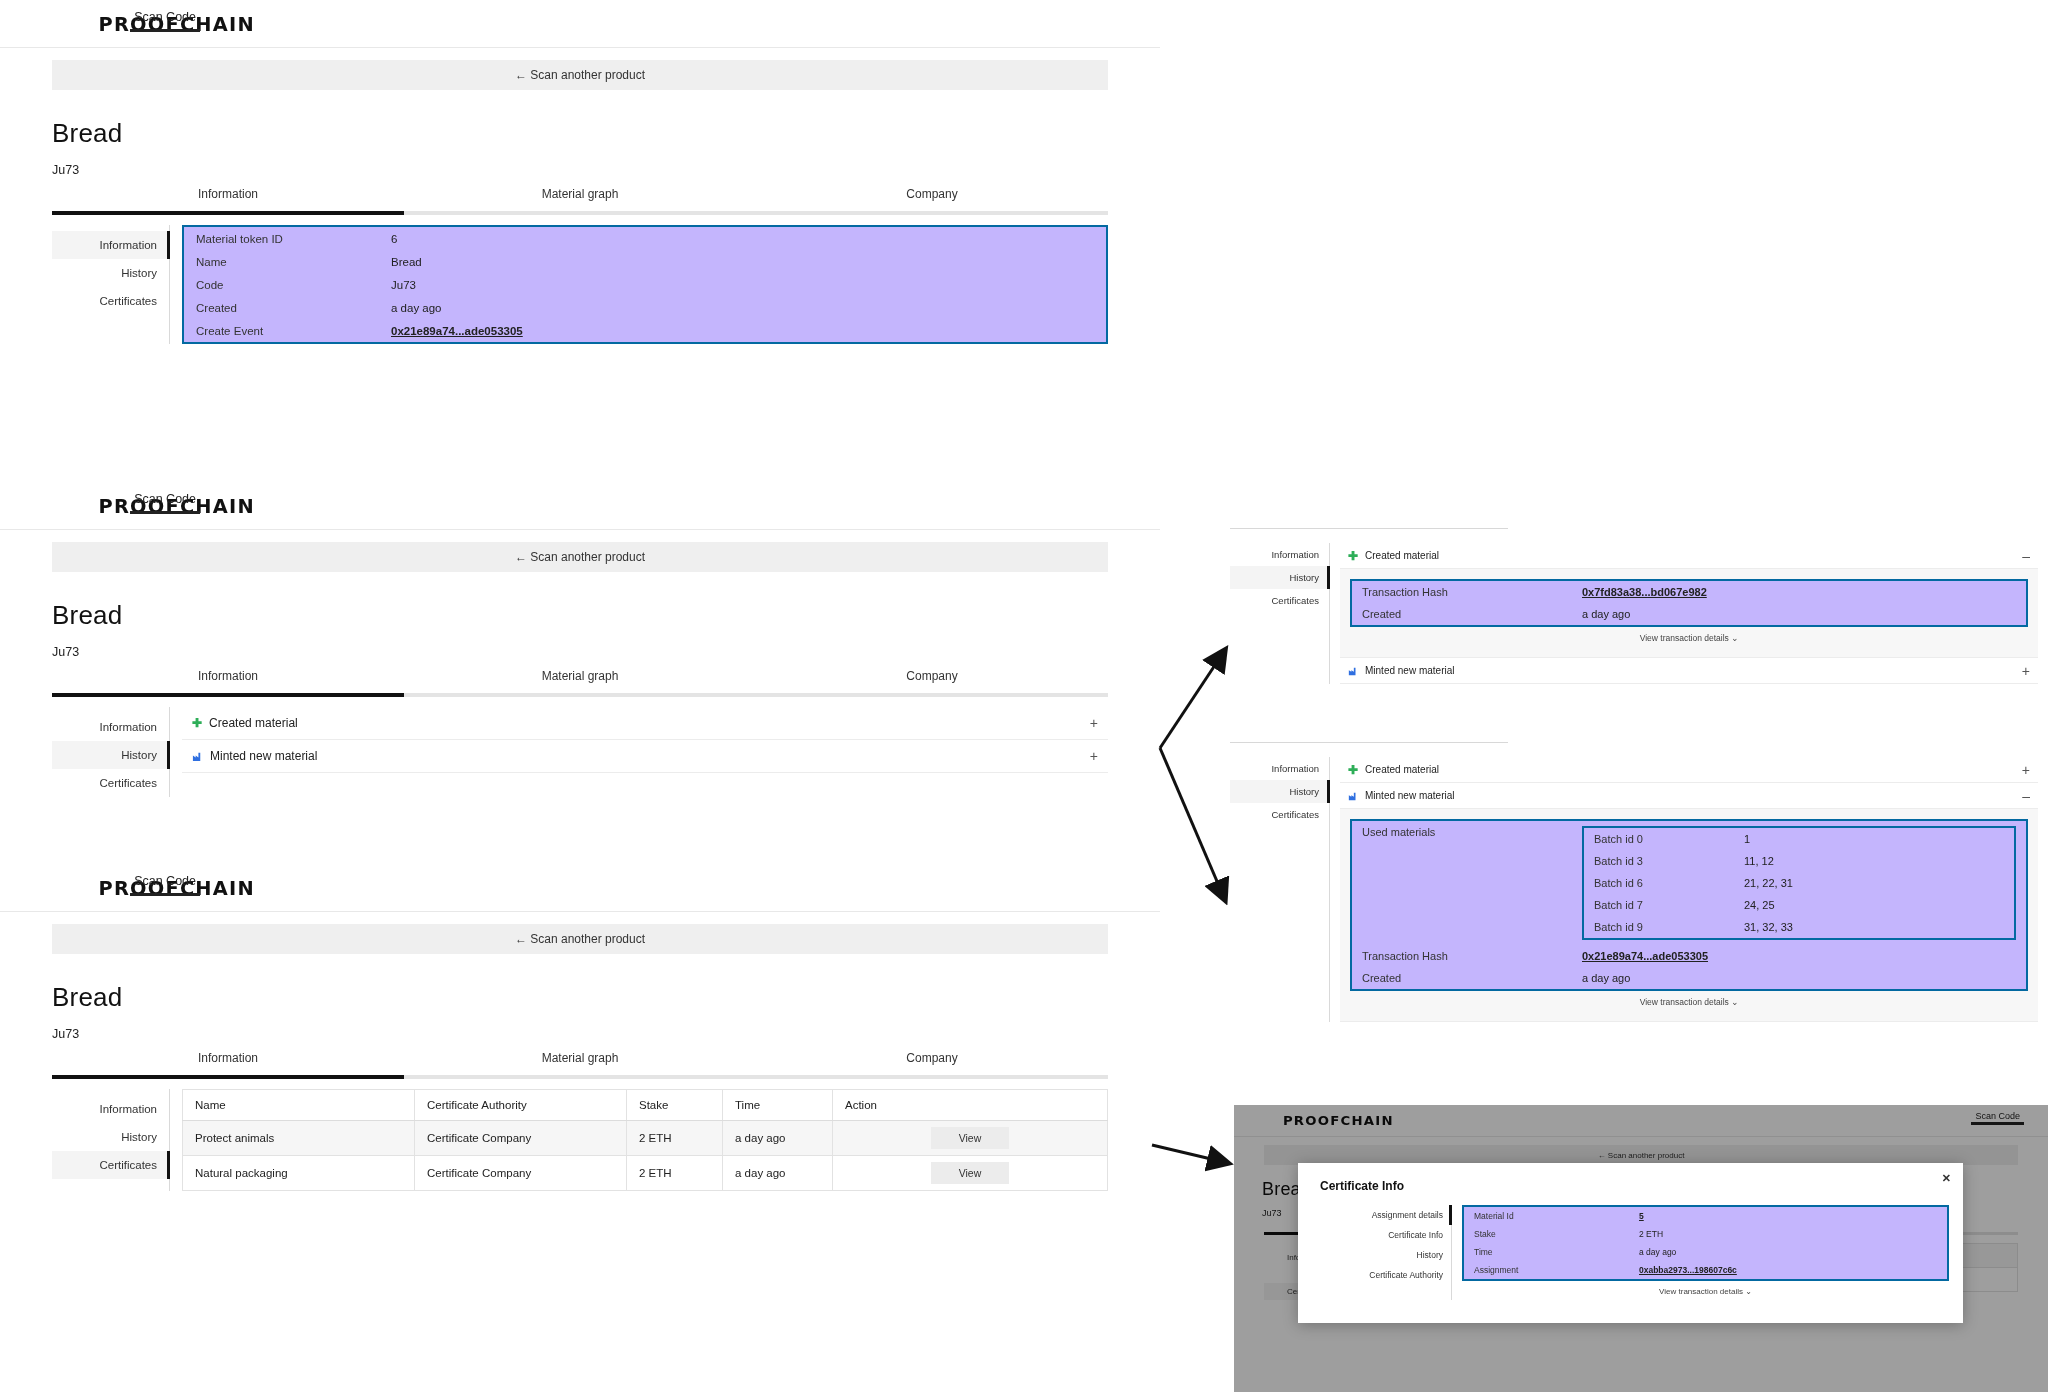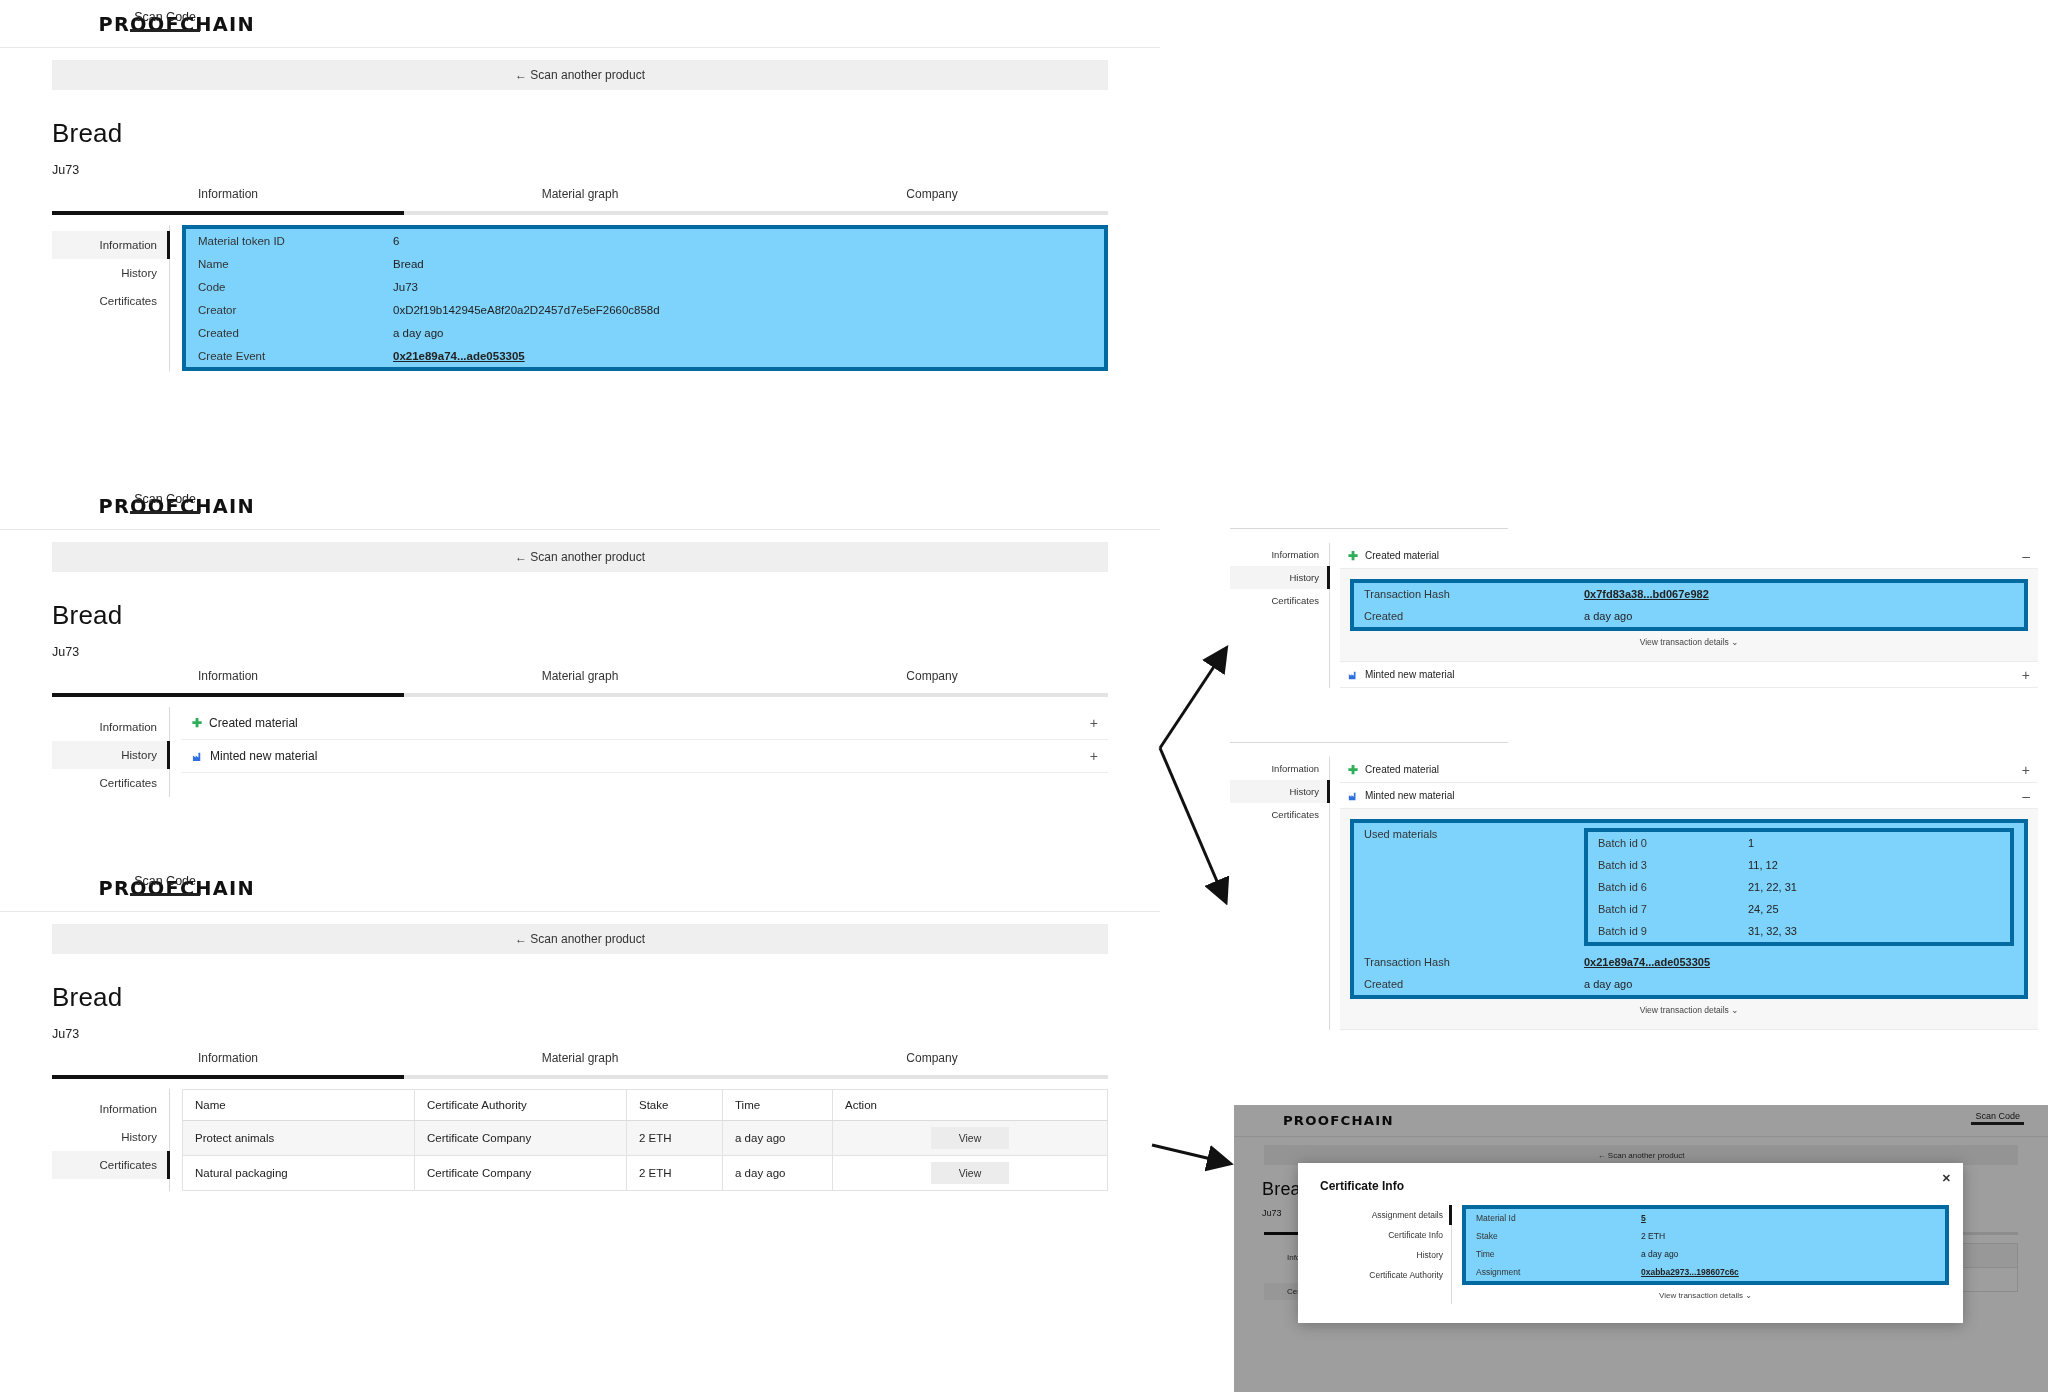--- a/index.html
+++ b/index.html
@@ -97,22 +97,22 @@
   }
   .sidenav-item.selected::after {
     content: ""; position: absolute;
     right: -1px; top: 0; bottom: 0;
     width: 3px; background: #111;
   }
 
   .pane { flex: 1; padding-left: 12px; }
 
   .card {
-    border: 4px solid #0369a1;
-    background: #7dd3fc;
+    border: 2px solid #0369a1;
+    background: #c4b5fd;
   }
   .kv-row {
     display: flex;
     padding: 5.5px 12px;
     font-size: 11.5px; color: #222;
   }
   .kv-key { width: 195px; flex: 0 0 195px; color: #333; }
   .kv-val { color: #222; }
   .link {
     color: #222; text-decoration: underline; font-weight: bold;
@@ -225,24 +225,20 @@
             <div class="kv-key">Material token ID</div>
             <div class="kv-val">6</div>
           </div>
           <div class="kv-row">
             <div class="kv-key">Name</div>
             <div class="kv-val">Bread</div>
           </div>
           <div class="kv-row">
             <div class="kv-key">Code</div>
             <div class="kv-val">Ju73</div>
-          </div>
-          <div class="kv-row">
-            <div class="kv-key">Creator</div>
-            <div class="kv-val">0xD2f19b142945eA8f20a2D2457d7e5eF2660c858d</div>
           </div>
           <div class="kv-row">
             <div class="kv-key">Created</div>
             <div class="kv-val">a day ago</div>
           </div>
           <div class="kv-row">
             <div class="kv-key">Create Event</div>
             <div class="kv-val link">0x21e89a74...ade053305</div>
           </div>
         </div>

